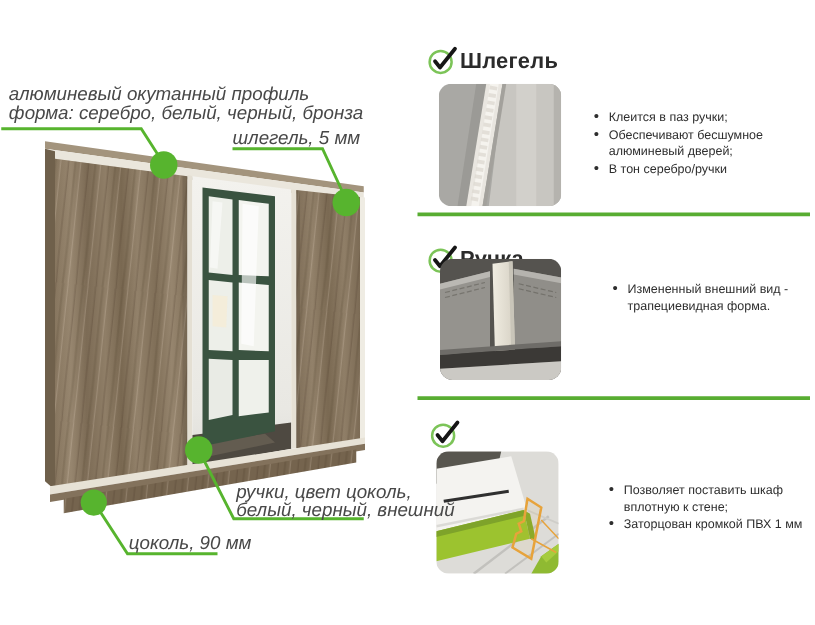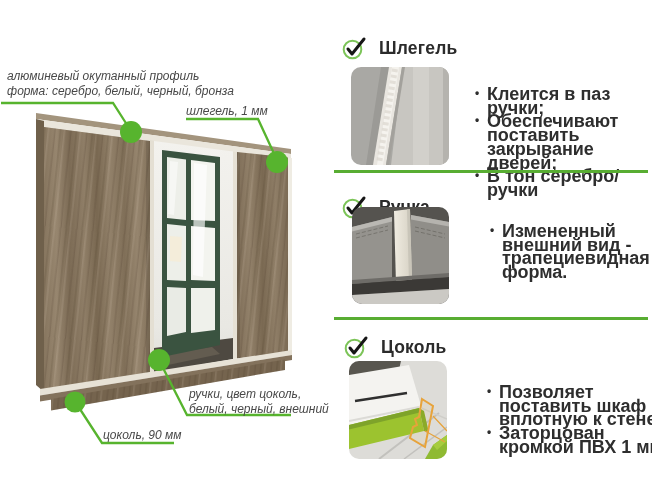--- a/index.html
+++ b/index.html
@@ -3,32 +3,32 @@
 <meta charset="utf-8">
 <style>
   html,body{margin:0;padding:0;background:#fff;}
   .stage{position:relative;width:652px;height:500px;background:#fff;overflow:hidden;
          font-family:"Liberation Sans",sans-serif;color:#2e2e2e;}
 
   
   #wardrobe-svg{position:absolute;left:0;top:0;}
   .leader{stroke:var(--accent-green,#57b42e);stroke-width:2.3;fill:none;}
   .dot{fill:var(--accent-green,#57b42e);}
-  .callout-label{position:absolute;font-style:italic;font-size:12px;line-height:14.5px;
+  .callout-label{position:absolute;font-style:italic;font-size:15px;line-height:14.5px;
                  color:var(--label-text,#484848);white-space:nowrap;z-index:3;}
 
   
-  .feature-head{position:absolute;display:flex;align-items:center;gap:11px;}
+  .feature-head{position:absolute;display:flex;align-items:center;}
   .feature-title{font-size:17.5px;font-weight:700;color:var(--heading,#2b2b2b);letter-spacing:.2px;}
   .check{width:27px;height:25px;display:inline-block;}
   .check-ring{stroke:var(--ring-green,#7cc458);stroke-width:2;fill:none;}
   .check-mark{stroke:#161616;stroke-width:3;fill:none;stroke-linecap:round;stroke-linejoin:round;}
   .thumb{position:absolute;border-radius:10px;overflow:hidden;}
-  .bullets{position:absolute;margin:0;padding:0;list-style:none;font-size:18px;
-           line-height:13.7px;color:var(--body-text,#2e2e2e);font-weight:bold;}
+  .bullets{position:absolute;margin:0;padding:0;list-style:none;font-size:10px;
+           line-height:13.7px;color:var(--body-text,#2e2e2e);}
   .bullets li{position:relative;padding-left:13px;margin:0;}
   .bullets li::before{content:"\2022";position:absolute;left:1px;top:-1px;font-size:12px;}
   .divider{position:absolute;left:334px;width:314px;height:3px;
            background:var(--divider-green,#58ad32);}
 </style>
 </head>
 <body>
 
 <div class="stage">
 
@@ -126,21 +126,21 @@
     <circle class="dot" cx="131" cy="132" r="11"></circle>
     <circle class="dot" cx="277" cy="162" r="11"></circle>
     <circle class="dot" cx="159" cy="360" r="11"></circle>
     <circle class="dot" cx="75" cy="402" r="10.5"></circle>
   </svg>
 
   <div class="callout-label" style="left:7px;top:69px;">
     <div>алюминевый окутанный профиль</div>
     <div>форма: серебро, белый, черный, бронза</div>
   </div>
-  <div class="callout-label" style="left:186px;top:104px;">шлегель, 1 мм</div>
+  <div class="callout-label" style="left:186px;top:104px;">шлегель, 5 мм</div>
   <div class="callout-label" style="left:189px;top:387px;">
     <div>ручки, цвет цоколь,</div>
     <div>белый, черный, внешний</div>
   </div>
   <div class="callout-label" style="left:103px;top:428px;">цоколь, 90 мм</div>
 
   <div class="feature-head" style="left:341px;top:36px;">
     <span class="check">
       <svg width="27" height="25" viewBox="0 0 27 25">
         <circle class="check-ring" cx="11.5" cy="13.5" r="8.8"></circle>
@@ -157,21 +157,21 @@
       <rect x="92" y="0" width="6" height="98" fill="#b5b3ae"></rect>
       <polygon points="30,0 40,0 24,98 15,98" fill="#9b9a96"></polygon>
       <polygon points="38,0 51,0 35,98 22,98" fill="#e9e6e0"></polygon>
       <polygon points="41,0 48,0 32,98 26,98" fill="#f5f3ee"></polygon>
       <path d="M44,2 L28,96" stroke="#dcd8d0" stroke-width="6" stroke-dasharray="3,3" opacity="0.75" fill="none"></path>
       <polygon points="51,0 54,0 38,98 35,98" fill="#a3a19c"></polygon>
     </svg>
   </div>
   <ul class="bullets" style="left:474px;top:88px;width:178px;">
     <li>Клеится в паз ручки;</li>
-    <li>Обеспечивают поставить закрывание дверей;</li>
+    <li>Обеспечивают бесшумное алюминевый дверей;</li>
     <li>В тон серебро/ручки</li>
   </ul>
   <div class="divider" style="top:170px;"></div>
 
   <div class="feature-head" style="left:341px;top:195px;text-align:right;">
     <span class="check">
       <svg width="27" height="25" viewBox="0 0 27 25">
         <circle class="check-ring" cx="11.5" cy="13.5" r="8.8"></circle>
         <path class="check-mark" d="M7 13 L11 18 L23 3"></path>
       </svg>
@@ -201,21 +201,20 @@
   </ul>
   <div class="divider" style="top:317px;"></div>
 
   <div class="feature-head" style="left:343px;top:335px;">
     <span class="check">
       <svg width="27" height="25" viewBox="0 0 27 25">
         <circle class="check-ring" cx="11.5" cy="13.5" r="8.8"></circle>
         <path class="check-mark" d="M7 13 L11 18 L23 3"></path>
       </svg>
     </span>
-    <span class="feature-title">Цоколь</span>
   </div>
   <div class="thumb" style="left:349px;top:361px;width:98px;height:98px;">
     <svg width="98" height="98" viewBox="0 0 98 98">
       <rect width="98" height="98" fill="#dddcd8"></rect>
       <path d="M30,98 L90,52" stroke="#c2c1bd" stroke-width="2" fill="none"></path>
       <path d="M55,98 L98,66" stroke="#c2c1bd" stroke-width="1.5" fill="none"></path>
       <path d="M70,46 L98,58" stroke="#cfcec9" stroke-width="1.5" fill="none"></path>
       <polygon points="0,0 52,0 47,22 0,26" fill="#58564f"></polygon>
       <polygon points="0,14 60,4 73,48 0,66" fill="#f4f3f0"></polygon>
       <path d="M6,40 L58,32" stroke="#2f2f2f" stroke-width="2.5" fill="none"></path>

